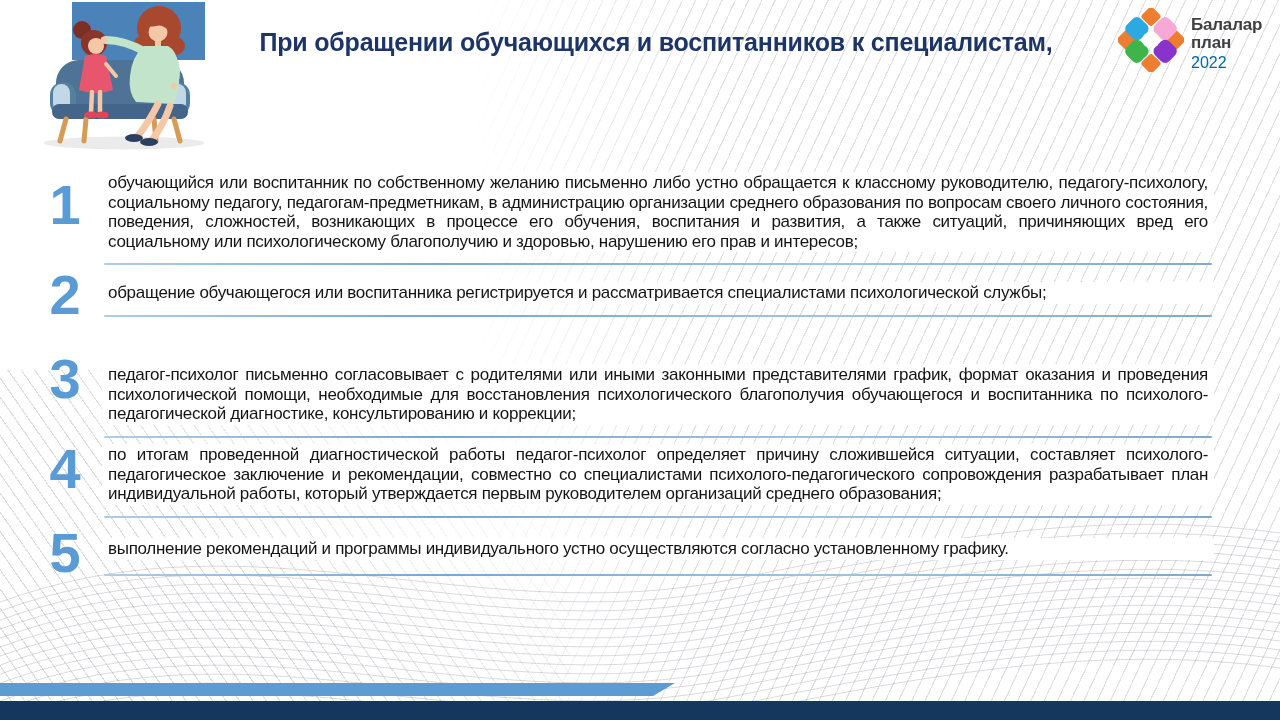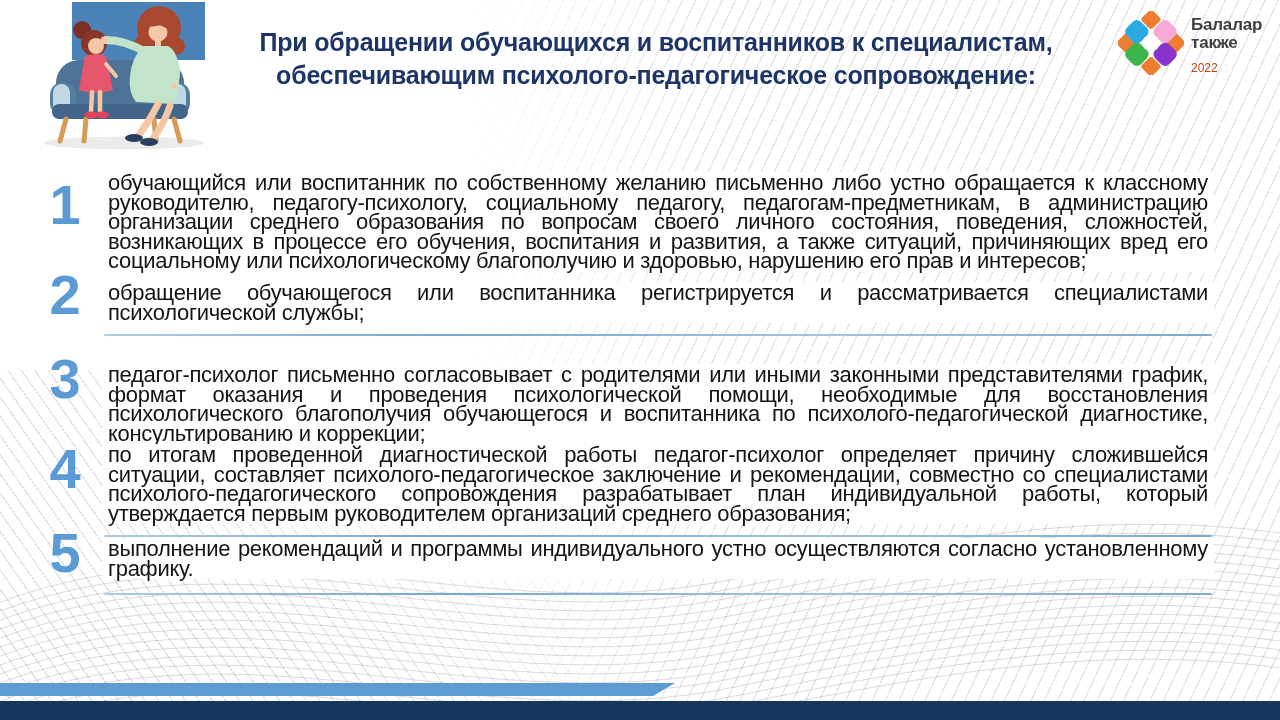--- a/index.html
+++ b/index.html
@@ -24,28 +24,28 @@
 
   
   .illustration { position:absolute; top:0; left:28px; width:200px; height:152px; z-index:2; }
   .title { position:absolute; top:26px; left:212px; width:888px; z-index:2;
            text-align:center; font-size:25px; font-weight:700; color:#1c3566;
            line-height:1.3; letter-spacing:-0.2px; }
   .logo { position:absolute; top:8px; left:1118px; z-index:2; display:flex; gap:7px; align-items:flex-end; }
   .logo-mark { width:66px; height:64px; }
   .logo-text { padding-top:8px; }
   .logo-name { font-size:17px; font-weight:800; color:#3f3f41; line-height:1.05; letter-spacing:-0.2px; }
-  .logo-year { font-size:12px; color:#c2410c; margin-top:9px; }
+  .logo-year { font-size:16px; color:#0369a1; margin-top:2px; }
 
   
   .row { position:absolute; left:36px; width:1178px; display:flex; z-index:2; }
   .num { width:58px; flex:0 0 58px; font-size:56px; font-weight:800; color:#5b9bd5;
          line-height:0.9; text-align:center; }
   .item-body { flex:1; margin-left:8px; }
-  .item-text { background:#fff; padding:1px 6px 1px 6px; font-size:22px; line-height:19.5px;
+  .item-text { background:#fff; padding:1px 6px 1px 6px; font-size:17px; line-height:19.5px;
                letter-spacing:-0.3px; color:#141414; text-align:justify; }
   .divider { height:2px; margin:11px 2px 0 2px; border-radius:1px;
              background:linear-gradient(90deg,#aecde6 0%,#78a7cf 30%,#9fc4e0 65%,#7ea9cd 100%); }
   .r1 { top:172px; } .r1 .num { margin-top:8px; }
   .r2 { top:270px; } .r2 .item-text { margin-top:12px; }
   .r3 { top:348px; } .r3 .num { margin-top:6px; } .r3 .item-text { margin-top:16px; }
   .r4 { top:440px; } .r4 .num { margin-top:4px; } .r4 .item-text { margin-top:4px; }
   .r5 { top:524px; } .r5 .num { margin-top:4px; } .r5 .item-text { margin-top:14px; }
   .r5 .divider { margin-top:14px; }
 
@@ -126,40 +126,39 @@
     <path d="M144,56 Q152,70 146,84" fill="none" stroke="#c2e4ca" stroke-width="7" stroke-linecap="round"></path>
     <circle cx="146" cy="86" r="3" fill="#f4c8a7"></circle>
     <path d="M130,104 Q122,120 110,136" fill="none" stroke="#f4c8a7" stroke-width="7" stroke-linecap="round"></path>
     <path d="M142,106 Q136,124 124,140" fill="none" stroke="#f4c8a7" stroke-width="7" stroke-linecap="round"></path>
     <ellipse cx="106" cy="138" rx="9" ry="4" fill="#2d3f60"></ellipse>
     <ellipse cx="121" cy="142" rx="9" ry="4" fill="#2d3f60"></ellipse>
   </svg>
 
   <div class="title">
     <div>При обращении обучающихся и воспитанников к специалистам,</div>
-    <div>обеспечивающим психолого-педагогическое сопровождение:</div>
   </div>
 
   <div class="logo">
     <svg class="logo-mark" viewBox="0 0 70 66" aria-hidden="true">
       <g fill="#ed7d31">
         <rect x="27" y="0" width="16" height="16" rx="3" transform="rotate(45 35 8)"></rect>
         <rect x="1" y="25" width="16" height="16" rx="3" transform="rotate(45 9 33)"></rect>
         <rect x="53" y="25" width="16" height="16" rx="3" transform="rotate(45 61 33)"></rect>
         <rect x="27" y="50" width="16" height="16" rx="3" transform="rotate(45 35 58)"></rect>
       </g>
       <rect x="9.5" y="10.5" width="21" height="21" rx="6" transform="rotate(45 20 21)" fill="#2baae2"></rect>
       <rect x="39.5" y="10.5" width="21" height="21" rx="6" transform="rotate(45 50 21)" fill="#f6a8d7"></rect>
       <rect x="9.5" y="34.5" width="21" height="21" rx="6" transform="rotate(45 20 45)" fill="#3eb54b"></rect>
       <rect x="39.5" y="34.5" width="21" height="21" rx="6" transform="rotate(45 50 45)" fill="#8833cc"></rect>
       <rect x="27" y="26" width="16" height="14" rx="4" fill="#ffffff"></rect>
     </svg>
     <div class="logo-text">
       <div class="logo-name">Балалар</div>
-      <div class="logo-name">также</div>
+      <div class="logo-name">план</div>
       <div class="logo-year">2022</div>
     </div>
   </div>
 
   <div class="row r1">
     <div class="num">1</div>
     <div class="item-body">
       <p class="item-text">обучающийся или воспитанник по собственному желанию письменно либо устно обращается к классному руководителю, педагогу-психологу, социальному педагогу, педагогам-предметникам, в администрацию организации среднего образования по вопросам своего личного состояния, поведения, сложностей, возникающих в процессе его обучения, воспитания и развития, а также ситуаций, причиняющих вред его социальному или психологическому благополучию и здоровью, нарушению его прав и интересов;</p>
       <div class="divider"></div>
     </div>

